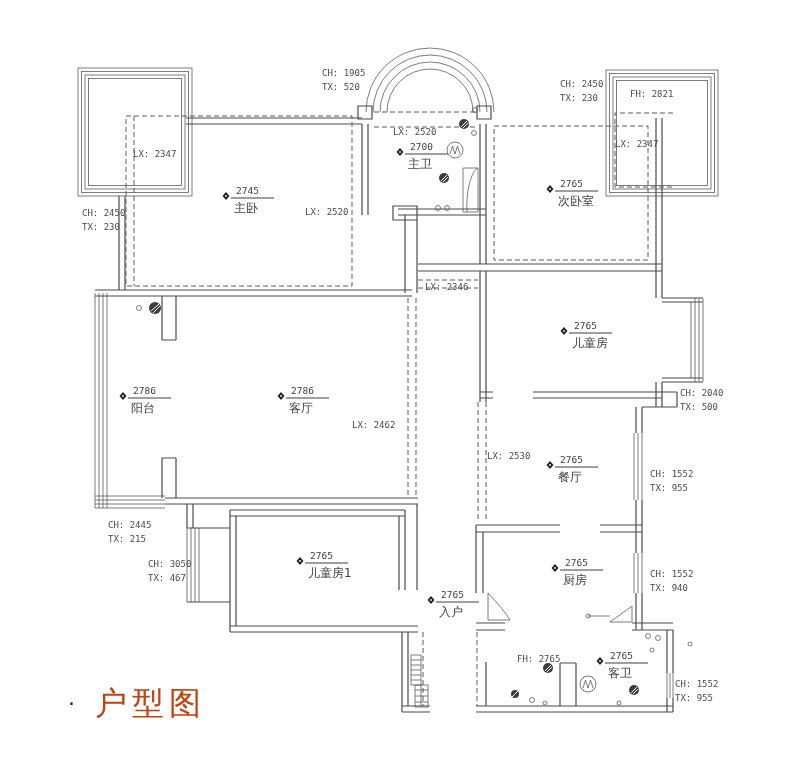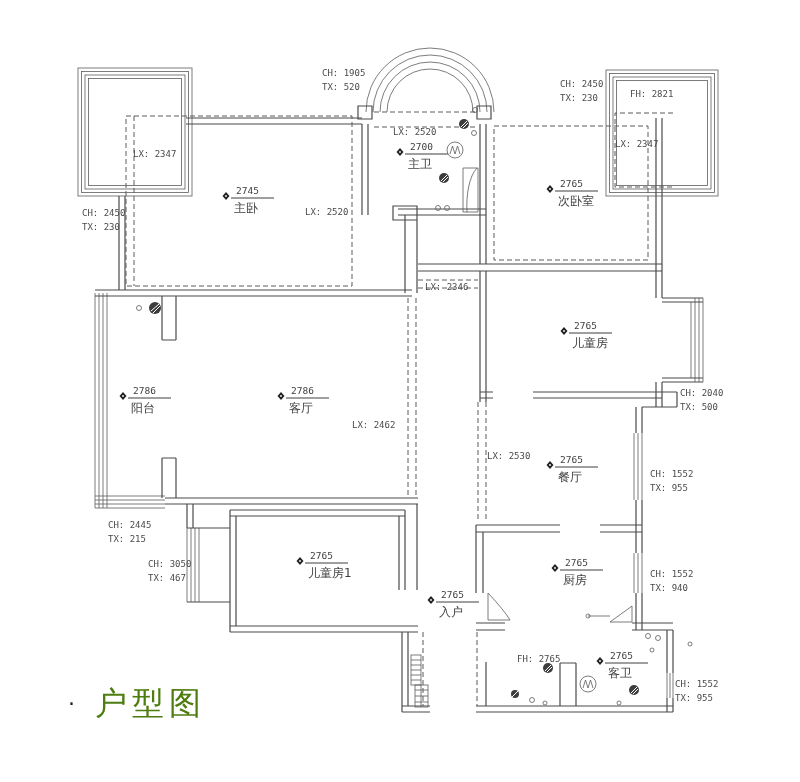--- a/index.html
+++ b/index.html
@@ -7,21 +7,21 @@
           font-family:"DejaVu Sans",sans-serif;}
   svg{position:absolute;left:0;top:0;}
   .walls{stroke:#4b4b4b;stroke-width:1.2;fill:none;}
   .thin{stroke:#5c5c5c;stroke-width:0.8;fill:none;}
   .dash{stroke:#5a5a5a;stroke-width:1;fill:none;stroke-dasharray:5 3;}
   .dim-text{font-family:"DejaVu Sans Mono",monospace;font-size:9px;fill:#4a4a4a;}
   .room-num{font-family:"DejaVu Sans Mono",monospace;font-size:9.5px;fill:#3f3f3f;}
   .room-name{font-family:"DejaVu Sans",sans-serif;font-size:12px;fill:#3f3f3f;}
   .title-row{position:absolute;left:68px;top:682px;color:#333;display:flex;align-items:center;}
   .title-bullet{font-size:22px;line-height:22px;margin-right:20px;color:#222;}
-  .page-title{font-size:32px;letter-spacing:5px;font-weight:500;color:#4d7c0f;
+  .page-title{font-size:32px;letter-spacing:5px;font-weight:500;color:#c2410c;
               font-family:"DejaVu Sans",sans-serif;}
 </style>
 </head>
 <body>
 
 <div class="canvas">
 <svg width="800" height="782" viewBox="0 0 800 782">
 
   <g class="thin">
     <rect x="78" y="68" width="114" height="128"></rect>

